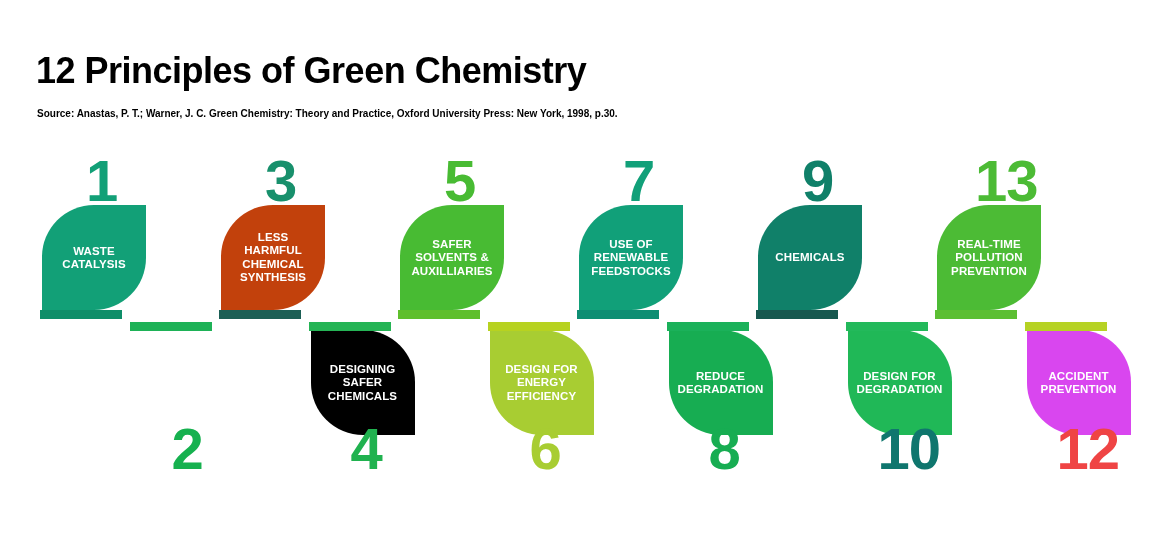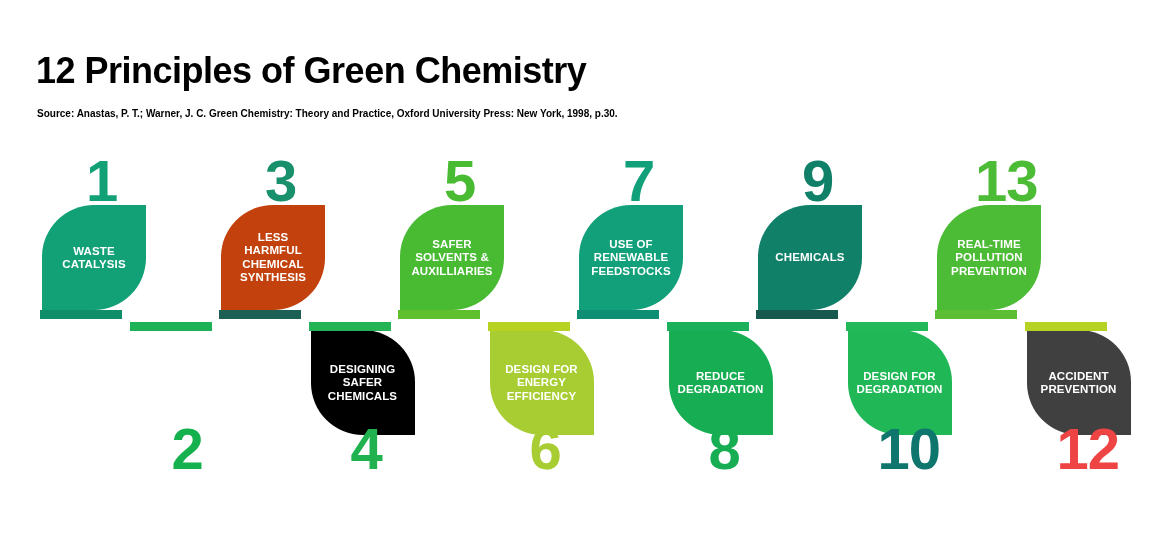--- a/index.html
+++ b/index.html
@@ -154,21 +154,21 @@
       </div>
       <div class="col" style="left: 937px;">
         <div class="leaf leaf-top" style="background: rgb(76, 187, 53);">
           <div class="leaf-label">REAL-TIME
 POLLUTION
 PREVENTION</div>
         </div>
         <div class="num num-top" style="color: rgb(76, 187, 53); left: 38px;">13</div>
       </div>
       <div class="col" style="left: 1026.5px;">
-        <div class="leaf leaf-bot" style="background: #404040; text-decoration: underline;">
+        <div class="leaf leaf-bot" style="background: #d946ef; text-decoration: underline;">
           <div class="leaf-label">ACCIDENT
 PREVENTION</div>
         </div>
         <div class="num num-bot" style="color: #ef4444; left: 30px;">12</div>
       </div>
     </div>
   <div id="bars-layer">
       <div class="bar" style="left: 40px; width: 82px; background: rgb(15, 142, 105);"></div>
       <div class="bar bar2" style="left: 129.5px; width: 82px; background: rgb(30, 178, 87);"></div>
       <div class="bar" style="left: 219px; width: 82px; background: rgb(28, 95, 85);"></div>

